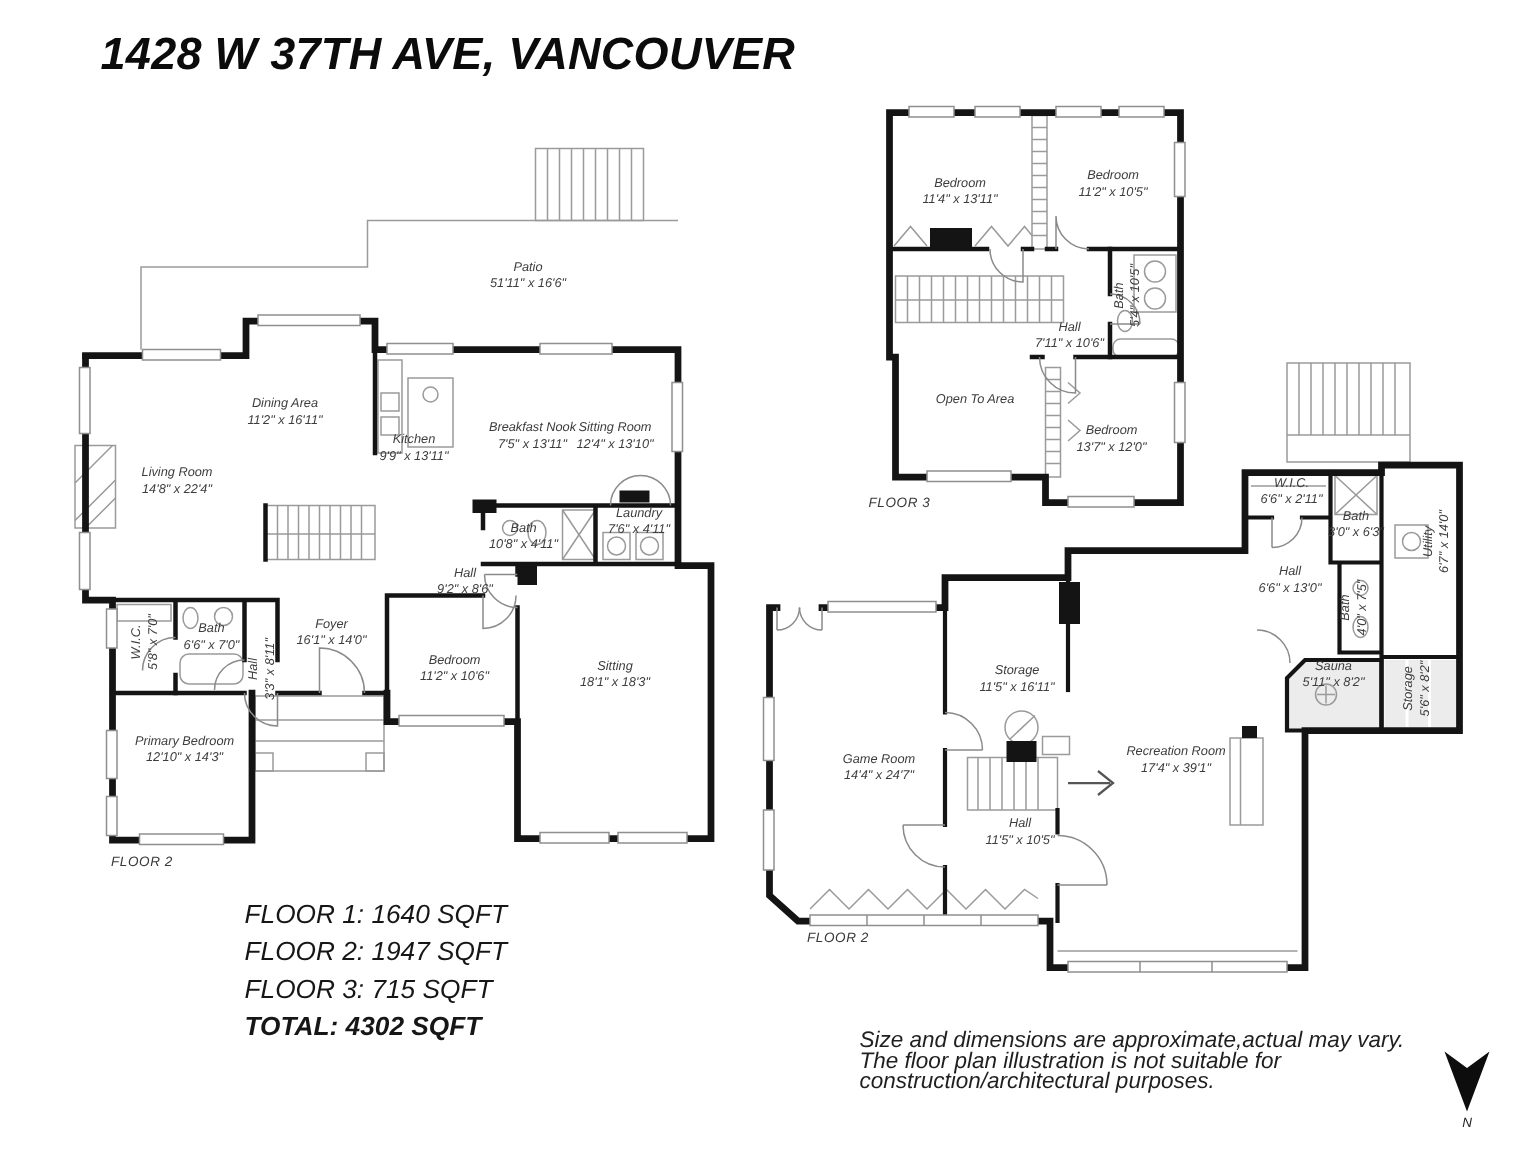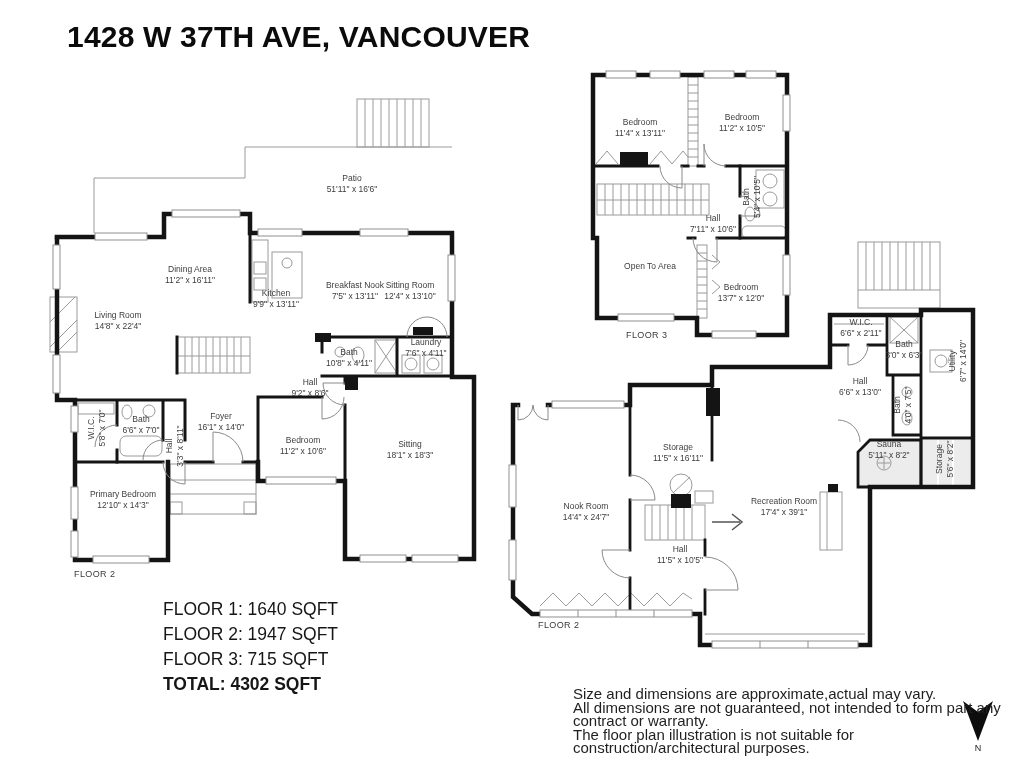--- a/index.html
+++ b/index.html
@@ -1,17 +1,17 @@
 <!DOCTYPE html>
 <html><head>
 <meta charset="utf-8">
 <style>
   html,body{margin:0;padding:0;background:#fff;}
   .page{position:relative;width:1024px;height:768px;background:#fff;overflow:hidden;
-        font-family:"Liberation Sans",sans-serif;}
+        font-family:"Liberation Sans",sans-serif;font-style:italic;}
   .title{position:absolute;left:67px;top:20px;font-size:30px;font-weight:700;
          color:#0b0b0b;letter-spacing:.2px;white-space:nowrap;}
   svg.plan{position:absolute;left:0;top:0;}
   .rl{position:absolute;transform:translate(-50%,-50%);text-align:center;color:#3d3d3d;
       font-size:8.5px;line-height:10.5px;white-space:nowrap;}
   .rl.v{transform:translate(-50%,-50%) rotate(-90deg);}
   .floor-tag{position:absolute;font-size:9px;color:#3a3a3a;letter-spacing:.4px;white-space:nowrap;}
   .summary{position:absolute;left:163px;top:597px;font-size:17.5px;line-height:25px;color:#161616;}
   .summary .total{font-weight:700;}
   .disclaimer{position:absolute;left:547px;top:687px;font-size:15px;line-height:13.5px;color:#1f1f1f;margin-left:26px;}
@@ -305,28 +305,28 @@
     <div>Hall</div>
     <div>7'11" x 10'6"</div>
   </div>
   <div class="rl" style="left:650px;top:266px">
     <div>Open To Area</div>
   </div>
   <div class="rl" style="left:741px;top:292px">
     <div>Bedroom</div>
     <div>13'7" x 12'0"</div>
   </div>
-  <div class="floor-tag" style="left:626px;top:330px">FLOOR 3</div>
+  <div class="floor-tag" style="left:579px;top:330px">FLOOR 3</div>
 
   <div class="rl" style="left:678px;top:452px">
     <div>Storage</div>
     <div>11'5" x 16'11"</div>
   </div>
   <div class="rl" style="left:586px;top:511px">
-    <div>Nook Room</div>
+    <div>Game Room</div>
     <div>14'4" x 24'7"</div>
   </div>
   <div class="rl" style="left:784px;top:506px">
     <div>Recreation Room</div>
     <div>17'4" x 39'1"</div>
   </div>
   <div class="rl" style="left:680px;top:554px">
     <div>Hall</div>
     <div>11'5" x 10'5"</div>
   </div>
@@ -362,18 +362,17 @@
 
   <div class="summary">
     <div>FLOOR 1: 1640 SQFT</div>
     <div>FLOOR 2: 1947 SQFT</div>
     <div>FLOOR 3: 715 SQFT</div>
     <div class="total">TOTAL: 4302 SQFT</div>
   </div>
 
   <div class="disclaimer">
     <div>Size and dimensions are approximate,actual may vary.</div>
-    <div>All dimensions are not guaranteed, not intended to form part any contract or warranty.</div>
     <div>The floor plan illustration is not suitable for construction/architectural purposes.</div>
   </div>
 
   <div class="north-label">N</div>
 </div>
 
 </body></html>

